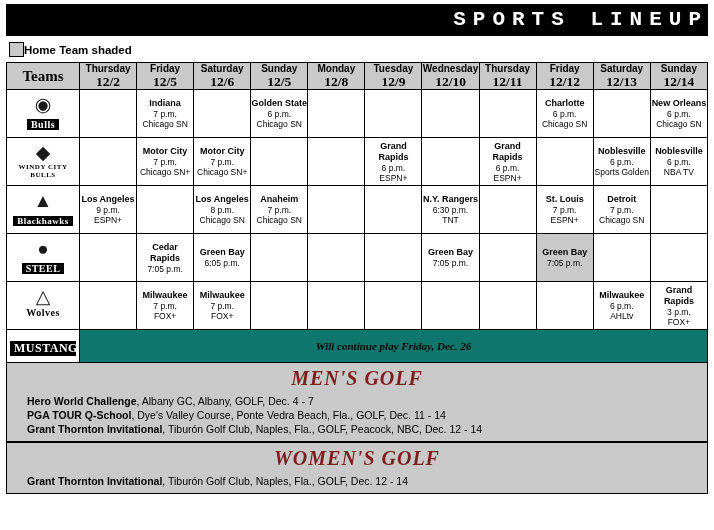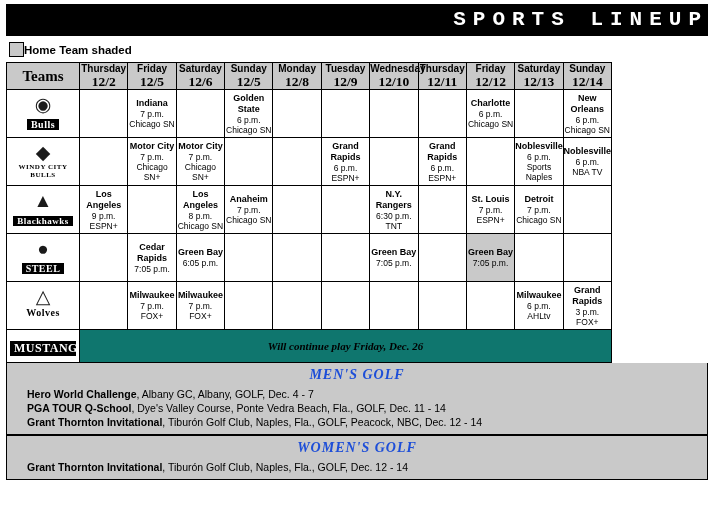--- a/index.html
+++ b/index.html
@@ -49,21 +49,21 @@
   }
   .legend-label {
     font-size: 11.5px;
     font-weight: bold;
     color: #000;
   }
 
   
   table.lineup {
     border-collapse: collapse;
-    width: 606px;
+    width: 702px;
     table-layout: fixed;
     border-radius: 11px;
   }
   table.lineup th, table.lineup td {
     border: 1px solid #000000;
     vertical-align: middle;
     padding: 0;
   }
 
   .hdr-teams {
@@ -174,23 +174,23 @@
     border-top: none;
     width: 702px;
     box-sizing: border-box;
     padding: 3px 0 5px 0;
   }
   .golf-title {
     text-align: center;
     font-family: "Liberation Serif", serif;
     font-style: italic;
     font-weight: bold;
-    font-size: 14px;
+    font-size: 20px;
     letter-spacing: 1px;
-    color: #1d4ed8;
+    color: #7f1d1d;
     margin: 1px 0 4px 0;
   }
   .golf-line {
     font-size: 10.5px;
     line-height: 14px;
     padding-left: 20px;
     color: #000;
   }
   .golf-line b { font-weight: bold; }
 </style>
@@ -370,21 +370,21 @@
           <span class="net">ESPN+</span>
         </td>
         <td class="gamecell">
           <span class="opp"></span>
           <span class="tm"></span>
           <span class="net"></span>
         </td>
         <td class="gamecell">
           <span class="opp">Noblesville</span>
           <span class="tm">6 p.m.</span>
-          <span class="net">Sports Naples</span>
+          <span class="net">Sports Golden</span>
         </td>
         <td class="gamecell">
           <span class="opp">Noblesville</span>
           <span class="tm">6 p.m.</span>
           <span class="net">NBA TV</span>
         </td>
       </tr>
 
       <tr>
         <td class="teamcell">

